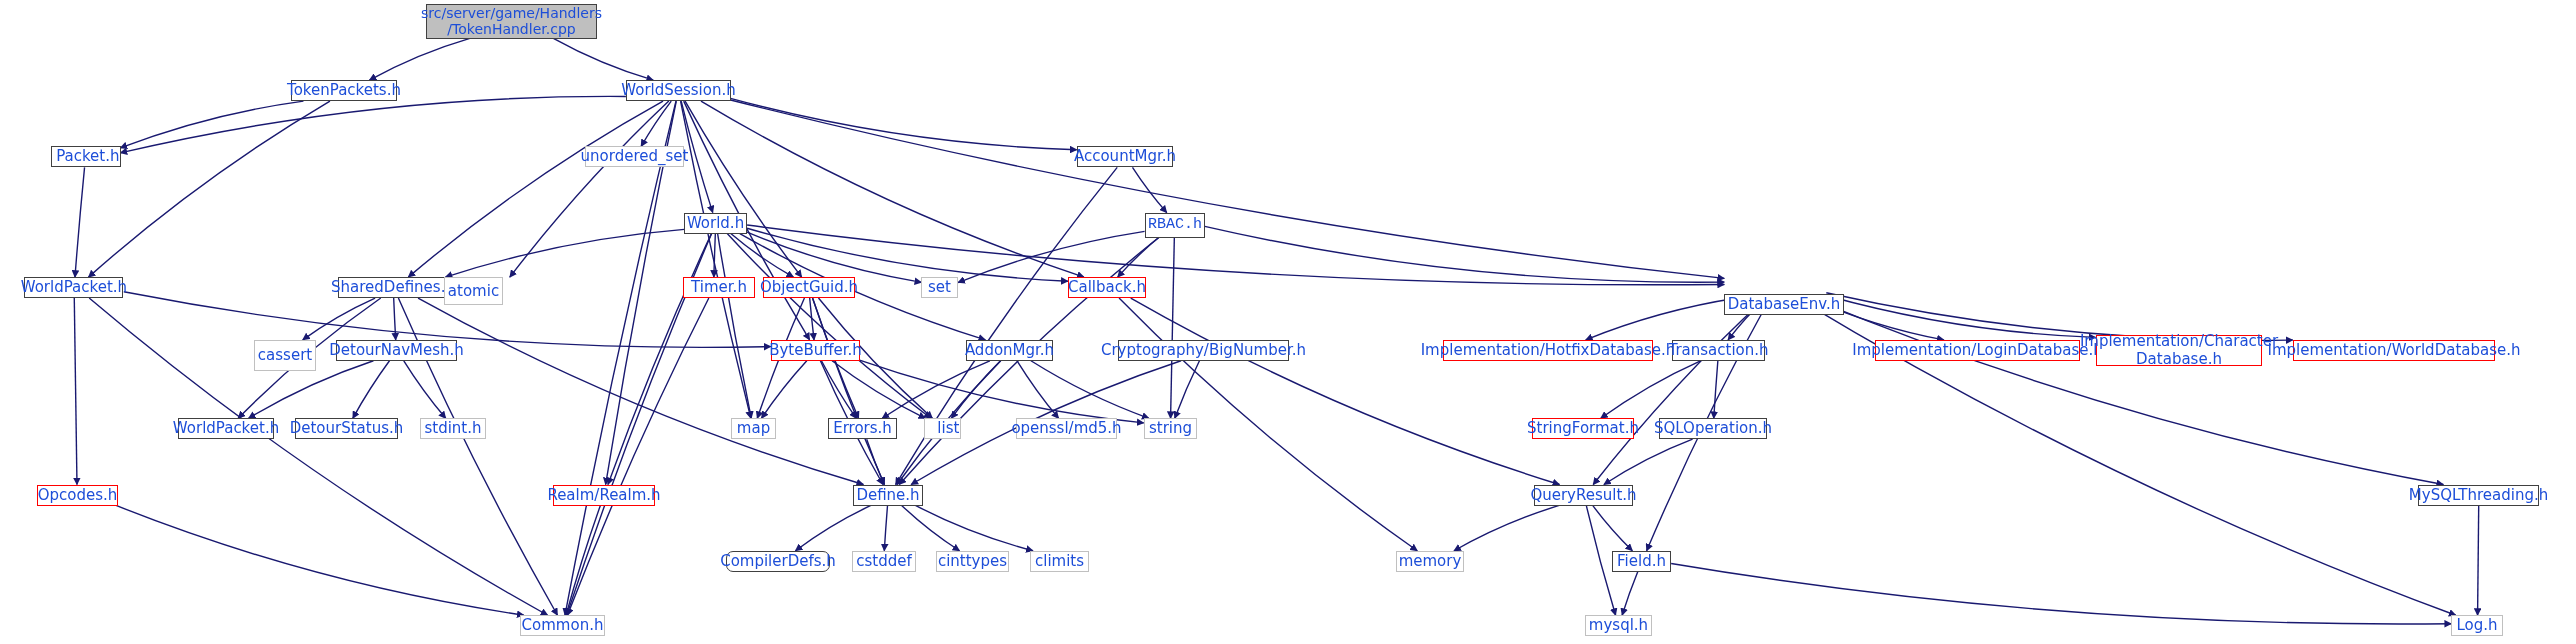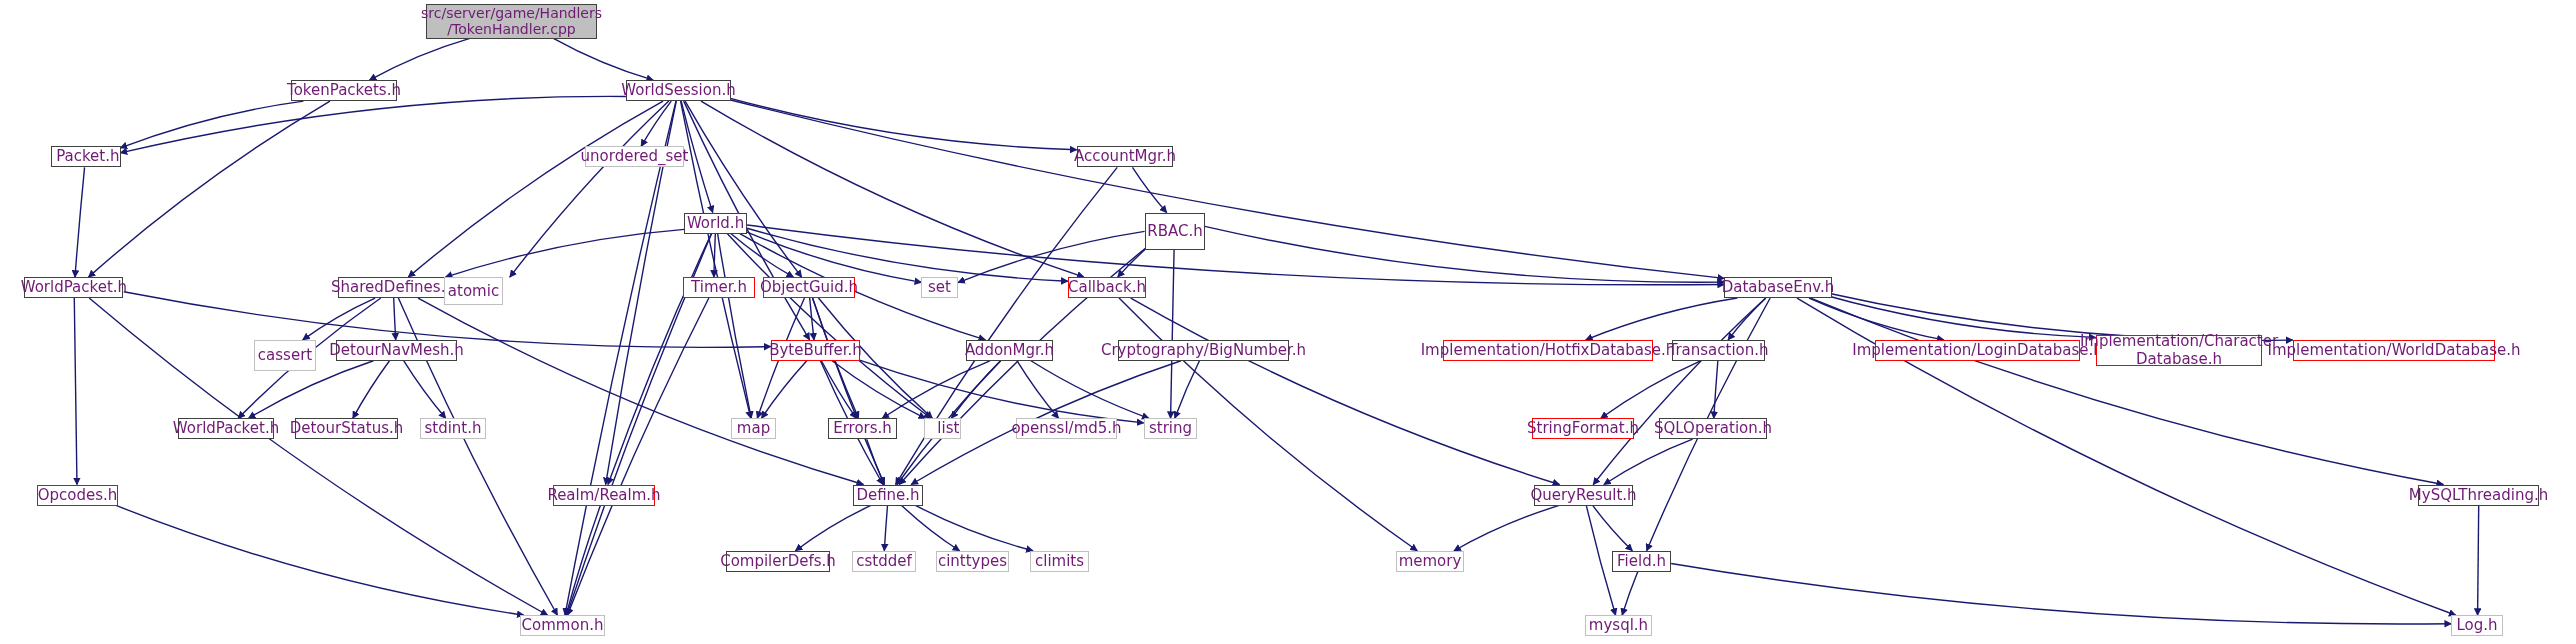--- a/index.html
+++ b/index.html
@@ -11,21 +11,21 @@
     font-family:"DejaVu Sans","Liberation Sans",sans-serif;
     overflow:hidden;
   }
   #edges{position:absolute;left:0;top:0;width:2576px;height:644px;}
   .node{
     position:absolute;
     box-sizing:border-box;
     display:flex;align-items:center;justify-content:center;
     text-align:center;
     background:#ffffff;
-    color:#701a75;
+    color:#1d4ed8;
     font-size:15px;
     line-height:1.12;
     white-space:pre-line;
     padding:0 4.4px;
     border:0.9px solid #000;
   }
   
   .k-root   { background:#bfbfbf; border:0.9px solid #404040; }
   .k-dark   { border:0.9px solid #404040; }
   .k-red    { border:0.9px solid #ff0000; }
@@ -139,29 +139,29 @@
   </svg>
   <div id="node-layer">
       <div class="node k-root two-line" style="left: 426px; top: 3.5px; width: 171px; height: 35px; font-size: 14px;">src/server/game/Handlers
 /TokenHandler.cpp</div>
       <div class="node k-dark" style="left: 291px; top: 80px; width: 106px; height: 21px;">TokenPackets.h</div>
       <div class="node k-dark" style="left: 626px; top: 80px; width: 105px; height: 21px;">WorldSession.h</div>
       <div class="node k-dark" style="left: 51px; top: 146px; width: 70px; height: 21px; padding-left: 8px;">Packet.h</div>
       <div class="node k-grey" style="left: 585px; top: 146px; width: 99px; height: 21px;">unordered_set</div>
       <div class="node k-dark" style="left: 1077px; top: 146px; width: 96px; height: 21px;">AccountMgr.h</div>
       <div class="node k-dark" style="left: 684px; top: 213px; width: 63px; height: 21px;">World.h</div>
-      <div class="node k-dark" style="left: 1145px; top: 213px; width: 60px; height: 37px;">RBAC.h</div>
+      <div class="node k-dark" style="left: 1145px; top: 213px; width: 60px; height: 25px; font-family: Liberation Mono, monospace;">RBAC.h</div>
       <div class="node k-dark" style="left: 24.4px; top: 277px; width: 99px; height: 21px;">WorldPacket.h</div>
       <div class="node k-dark" style="left: 338px; top: 277px; width: 110px; height: 21px;">SharedDefines.h</div>
       <div class="node k-grey" style="left: 444px; top: 277px; width: 59px; height: 28px;">atomic</div>
       <div class="node k-red" style="left: 683px; top: 277px; width: 72px; height: 21px;">Timer.h</div>
       <div class="node k-red" style="left: 763px; top: 277px; width: 92px; height: 21px;">ObjectGuid.h</div>
       <div class="node k-grey" style="left: 921px; top: 277px; width: 37px; height: 21px;">set</div>
       <div class="node k-red" style="left: 1068px; top: 277px; width: 78px; height: 21px;">Callback.h</div>
-      <div class="node k-dark" style="left: 1724px; top: 277px; width: 108px; height: 21px;">DatabaseEnv.h</div>
+      <div class="node k-dark" style="left: 1724px; top: 294px; width: 120px; height: 21px;">DatabaseEnv.h</div>
       <div class="node k-grey" style="left: 254px; top: 340px; width: 62px; height: 31px;">cassert</div>
       <div class="node k-dark" style="left: 336px; top: 340px; width: 121px; height: 21px;">DetourNavMesh.h</div>
       <div class="node k-red" style="left: 771px; top: 340px; width: 89px; height: 21px;">ByteBuffer.h</div>
       <div class="node k-dark" style="left: 966px; top: 340px; width: 87px; height: 21px;">AddonMgr.h</div>
       <div class="node k-dark" style="left: 1118px; top: 340px; width: 171px; height: 21px;">Cryptography/BigNumber.h</div>
       <div class="node k-red" style="left: 1443px; top: 340px; width: 210px; height: 21px;">Implementation/HotfixDatabase.h</div>
       <div class="node k-dark" style="left: 1672px; top: 340px; width: 93px; height: 21px;">Transaction.h</div>
       <div class="node k-red" style="left: 1875px; top: 340px; width: 205px; height: 21px;">Implementation/LoginDatabase.h</div>
       <div class="node k-red two-line" style="left: 2096px; top: 335px; width: 166px; height: 31px;">Implementation/Character
 Database.h</div>
@@ -174,21 +174,21 @@
       <div class="node k-grey" style="left: 924px; top: 418px; width: 37px; height: 21px; padding-left: 16px;">list</div>
       <div class="node k-grey" style="left: 1016px; top: 418px; width: 101px; height: 21px;">openssl/md5.h</div>
       <div class="node k-grey" style="left: 1144px; top: 418px; width: 53px; height: 21px;">string</div>
       <div class="node k-red" style="left: 1532px; top: 418px; width: 102px; height: 21px;">StringFormat.h</div>
       <div class="node k-dark" style="left: 1659px; top: 418px; width: 108px; height: 21px;">SQLOperation.h</div>
       <div class="node k-red" style="left: 37px; top: 485px; width: 81px; height: 21px;">Opcodes.h</div>
       <div class="node k-red" style="left: 553px; top: 485px; width: 102px; height: 21px;">Realm/Realm.h</div>
       <div class="node k-dark" style="left: 853px; top: 485px; width: 70px; height: 21px;">Define.h</div>
       <div class="node k-dark" style="left: 1534px; top: 485px; width: 99px; height: 21px;">QueryResult.h</div>
       <div class="node k-dark" style="left: 2418px; top: 485px; width: 121px; height: 21px;">MySQLThreading.h</div>
-      <div class="node k-dark" style="left: 726px; top: 551px; width: 104px; height: 21px;">CompilerDefs.h</div>
+      <div class="node k-dark" style="left: 726px; top: 551px; width: 104px; height: 21px; border-radius: 7px;">CompilerDefs.h</div>
       <div class="node k-grey" style="left: 852px; top: 551px; width: 64px; height: 21px;">cstddef</div>
       <div class="node k-grey" style="left: 936px; top: 551px; width: 73px; height: 21px;">cinttypes</div>
       <div class="node k-grey" style="left: 1030px; top: 551px; width: 59px; height: 21px;">climits</div>
       <div class="node k-grey" style="left: 1396px; top: 551px; width: 68px; height: 21px;">memory</div>
       <div class="node k-dark" style="left: 1612px; top: 551px; width: 59px; height: 21px;">Field.h</div>
       <div class="node k-grey" style="left: 520px; top: 615px; width: 85px; height: 21px;">Common.h</div>
       <div class="node k-grey" style="left: 1585px; top: 615px; width: 67px; height: 21px;">mysql.h</div>
       <div class="node k-grey" style="left: 2451px; top: 615px; width: 52px; height: 21px;">Log.h</div>
     </div>
 </div>

